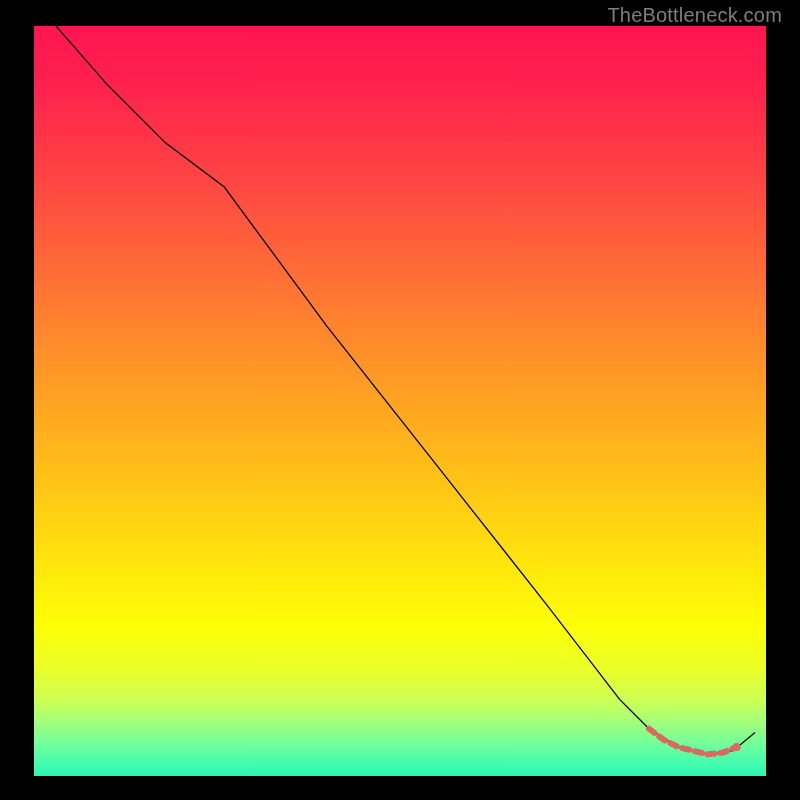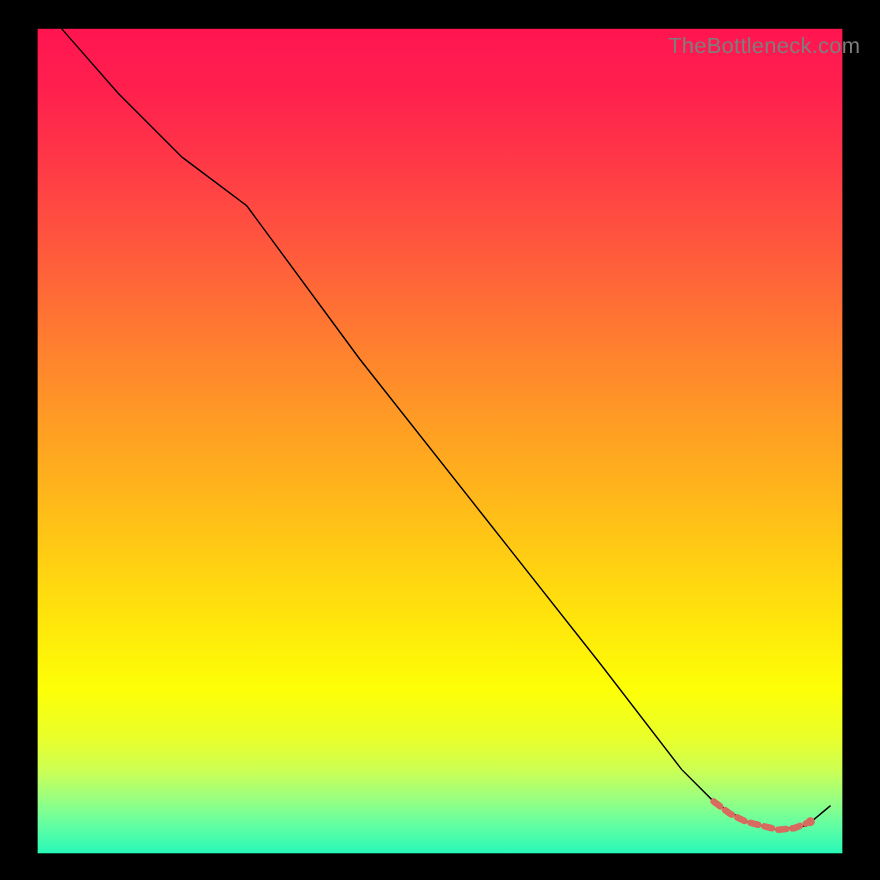--- a/index.html
+++ b/index.html
@@ -18,21 +18,20 @@
     background: #000;
   }
   .watermark {
     position: absolute;
     top: 4px;
     right: 18px;
     color: #7e7e7e;
     font-size: 20px;
     letter-spacing: 0.2px;
     z-index: 20;
-    margin-top: 27px;
   }
   .plot-area {
     position: absolute;
     left: 34px;
     top: 26px;
     width: 732px;   
     height: 750px;  
     overflow: hidden;
   }
   .gradient {

